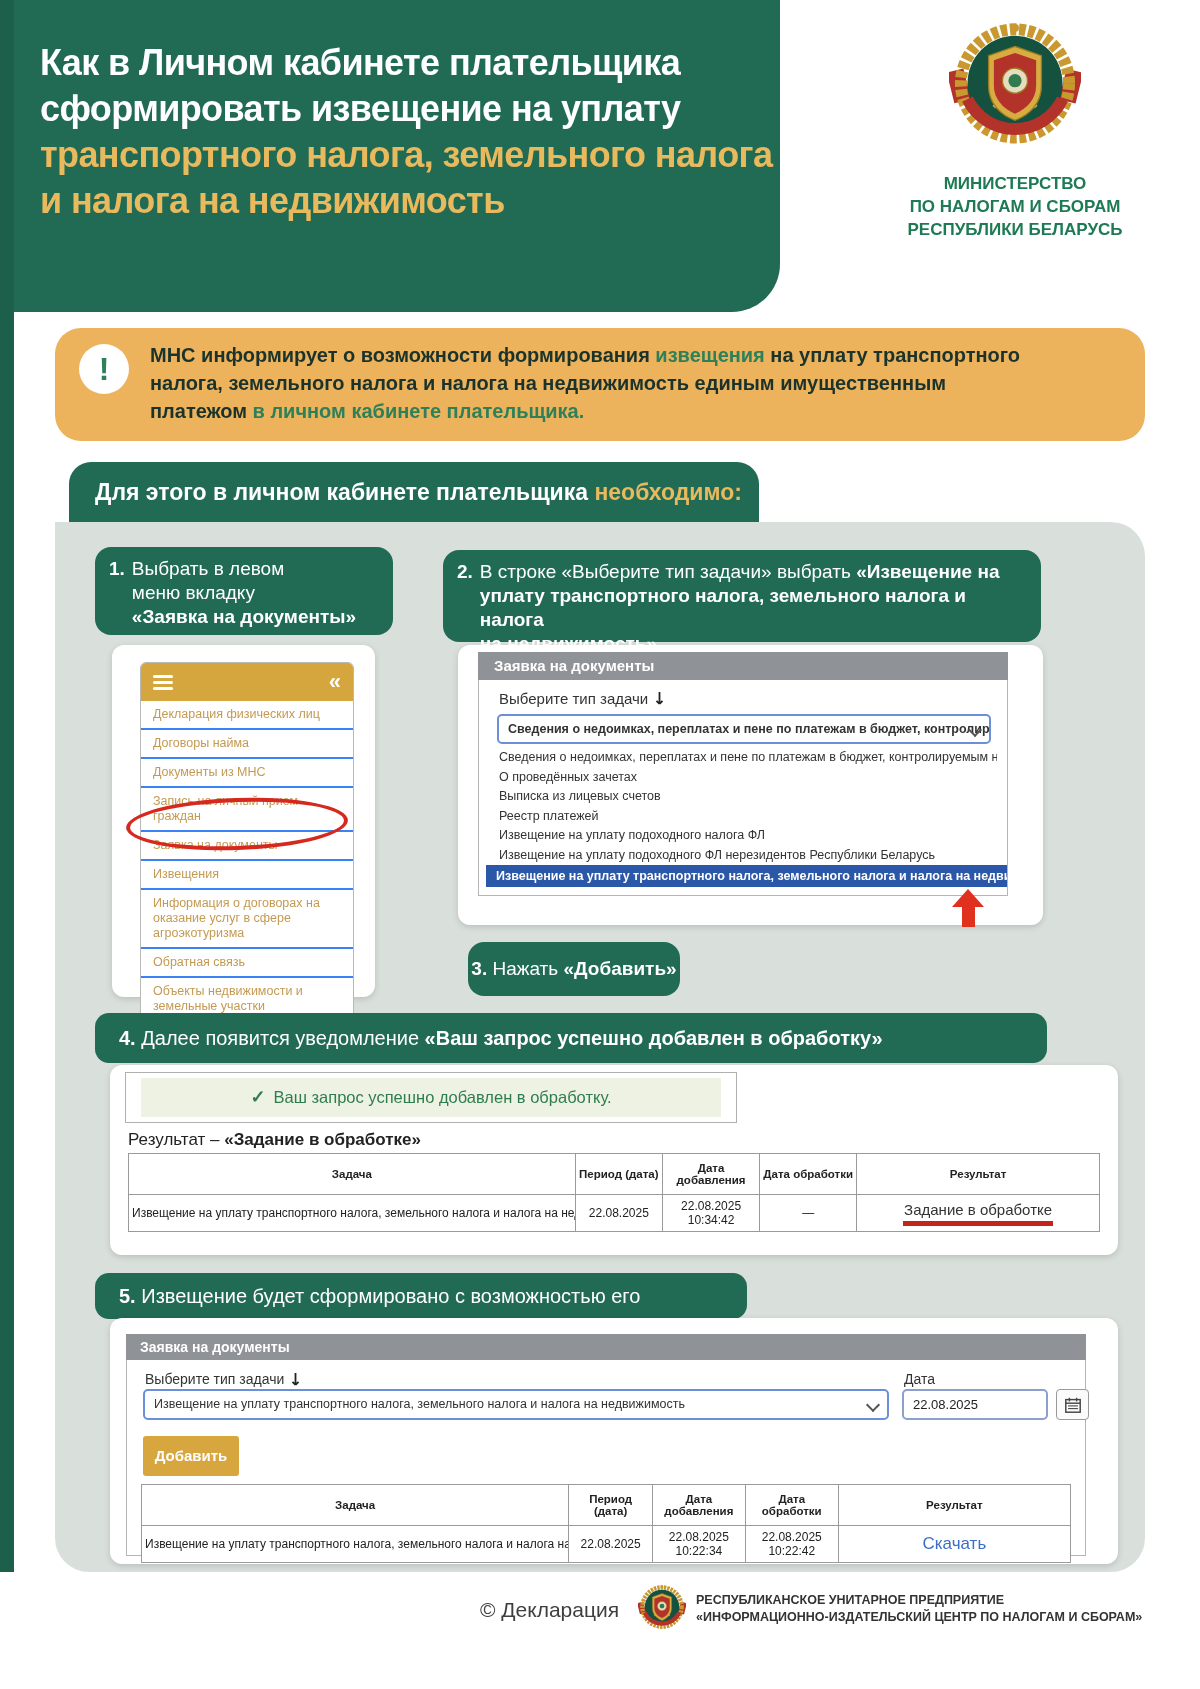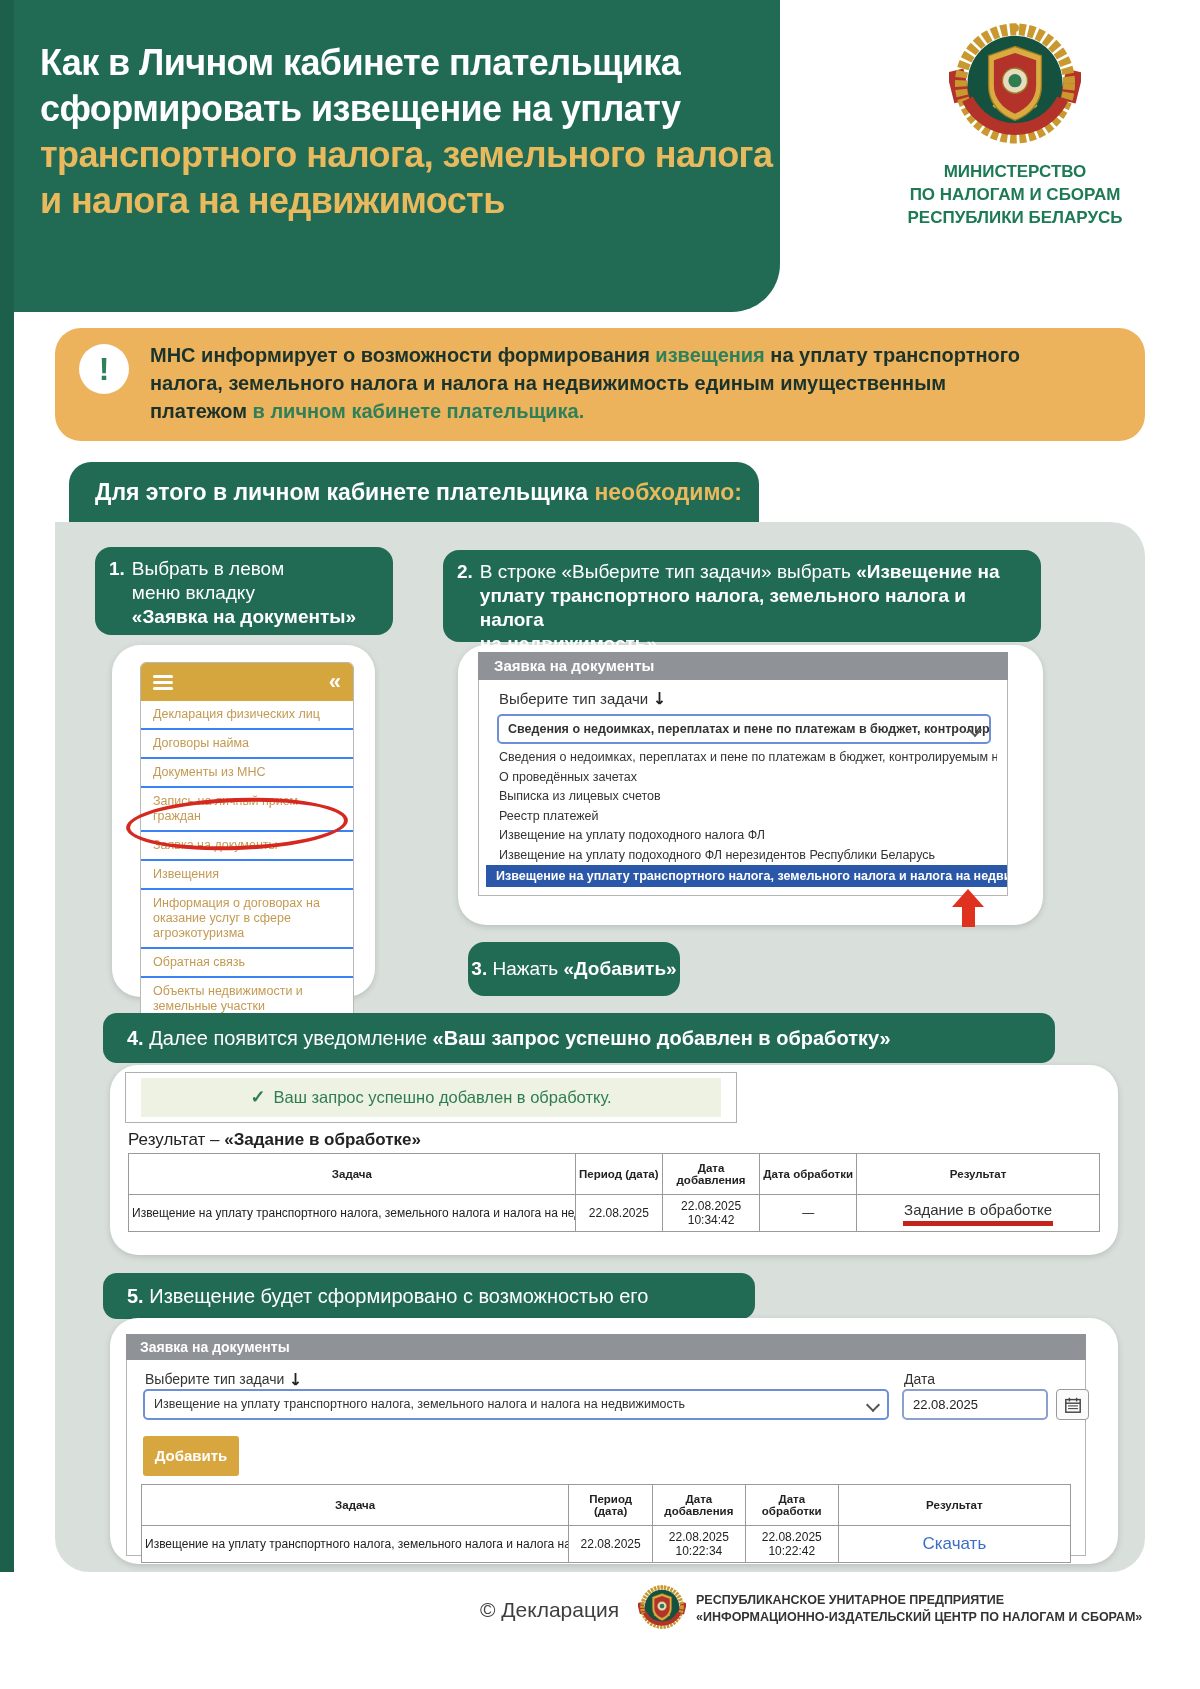--- a/index.html
+++ b/index.html
@@ -12,21 +12,21 @@
   
   .left-strip{left:0;top:0;width:14px;height:1572px;background:#1c5f4b;}
   .hero{left:14px;top:0;width:766px;height:312px;background:#216b55;border-radius:0 0 48px 0;}
   .hero-title{position:absolute;left:26px;top:40px;font-weight:bold;font-size:36px;line-height:46px;
               letter-spacing:-0.6px;color:#ffffff;white-space:pre-line;}
   .t-gold{color:#e9b95e;}
 
   
   .logo-wrap{left:880px;top:20px;width:270px;text-align:center;}
   .logo-wrap svg{display:block;margin:0 auto;}
-  .ministry{margin-top:8px;font-size:17px;font-weight:bold;color:#1d7a55;line-height:23px;}
+  .ministry{margin-top:20px;font-size:17px;font-weight:bold;color:#1d7a55;line-height:23px;}
 
   
   .notice{left:55px;top:328px;width:1090px;height:113px;background:#ecb25c;border-radius:26px;}
   .bubble{position:absolute;left:24px;top:16px;width:50px;height:50px;background:#ffffff;border-radius:50%;
           text-align:center;line-height:50px;font-size:32px;font-weight:bold;color:#2e8059;}
   .bubble::after{content:"";position:absolute;left:8px;bottom:-7px;width:0;height:0;
           border:9px solid transparent;border-top-color:#ffffff;transform:rotate(28deg);}
   .notice-text{position:absolute;left:95px;top:13px;width:980px;font-size:20px;font-weight:bold;
           color:#1b332b;line-height:28px;white-space:pre-line;}
   .green{color:#2e8059;}
@@ -36,21 +36,21 @@
           color:#ffffff;font-size:23px;font-weight:bold;line-height:60px;padding-left:26px;box-sizing:border-box;}
   .gray-bg{left:55px;top:522px;width:1090px;height:1050px;background:#d9e0dc;border-radius:0 34px 34px 34px;}
 
   
   .stepcard{background:#216b55;border-radius:16px;color:#ffffff;display:flex;box-sizing:border-box;}
   .step1{left:95px;top:547px;width:298px;height:88px;padding:10px 14px;}
   .step2{left:443px;top:550px;width:598px;height:92px;padding:10px 14px;}
   .step-num{font-weight:bold;font-size:19px;line-height:23px;margin-right:7px;}
   .step-text{font-size:19px;line-height:24px;white-space:pre-line;}
 
-  .card{background:#ffffff;border-radius:28px;box-shadow:0 2px 6px rgba(0,0,0,.15);}
+  .card{background:#ffffff;border-radius:12px;box-shadow:0 2px 6px rgba(0,0,0,.15);}
   .card1{left:112px;top:645px;width:263px;height:352px;}
   .card2{left:458px;top:645px;width:585px;height:280px;}
 
   
   .menu-panel{left:140px;top:662px;width:212px;border:1px solid #b8b8b8;border-radius:6px;background:#fff;overflow:hidden;}
   .menu-head{height:38px;background:#d6a63e;display:flex;align-items:center;justify-content:space-between;padding:0 12px;}
   .hamburger{display:flex;flex-direction:column;gap:3px;cursor:pointer;}
   .hamburger i{display:block;width:20px;height:3px;background:#fff;border-radius:2px;}
   .collapse{color:#ffffff;font-size:22px;font-weight:bold;line-height:38px;cursor:pointer;}
   .menu-item{padding:6px 12px;font-size:12.5px;color:#c49a52;line-height:15px;cursor:pointer;}
@@ -69,21 +69,21 @@
   .opts{position:absolute;left:10px;top:68px;width:508px;}
   .opt{padding-left:10px;font-size:12.5px;line-height:19.5px;color:#333;white-space:nowrap;overflow:hidden;cursor:pointer;}
   .opt-hl{position:absolute;left:7px;top:185px;width:521px;height:22px;background:#2b57a8;color:#fff;font-weight:bold;
           font-size:12.5px;line-height:22px;padding-left:10px;white-space:nowrap;overflow:hidden;box-sizing:border-box;cursor:pointer;}
   .red-arrow{left:952px;top:889px;width:32px;}
   .ra-tri{width:0;height:0;border-left:16px solid transparent;border-right:16px solid transparent;border-bottom:18px solid #e0301e;}
   .ra-stem{width:13px;height:20px;background:#e0301e;margin:0 auto;}
 
   .step3{left:468px;top:942px;width:212px;height:54px;background:#216b55;border-radius:16px;color:#fff;
          font-size:19px;line-height:54px;text-align:center;}
-  .step-banner{background:#216b55;border-radius:14px;color:#fff;font-size:20px;box-sizing:border-box;padding-left:24px;margin-left:8px;}
+  .step-banner{background:#216b55;border-radius:14px;color:#fff;font-size:20px;box-sizing:border-box;padding-left:24px;}
   .banner4{left:95px;top:1013px;width:952px;height:50px;line-height:50px;}
   .banner5{left:95px;top:1273px;width:652px;height:46px;line-height:46px;}
 
   
   .card4{left:110px;top:1065px;width:1008px;height:190px;}
   .success-outer{position:absolute;left:15px;top:7px;width:612px;height:51px;border:1px solid #b0b0b0;background:#fff;box-sizing:border-box;}
   .success-inner{margin:5px 15px;height:39px;background:#edf2e2;color:#2f7d4f;font-size:16.5px;line-height:39px;text-align:center;}
   .checkmark{font-weight:bold;margin-right:8px;font-size:18px;}
   .result-line{position:absolute;left:18px;top:65px;font-size:17px;color:#222;}
   table.shot{border-collapse:collapse;table-layout:fixed;background:#fff;}

